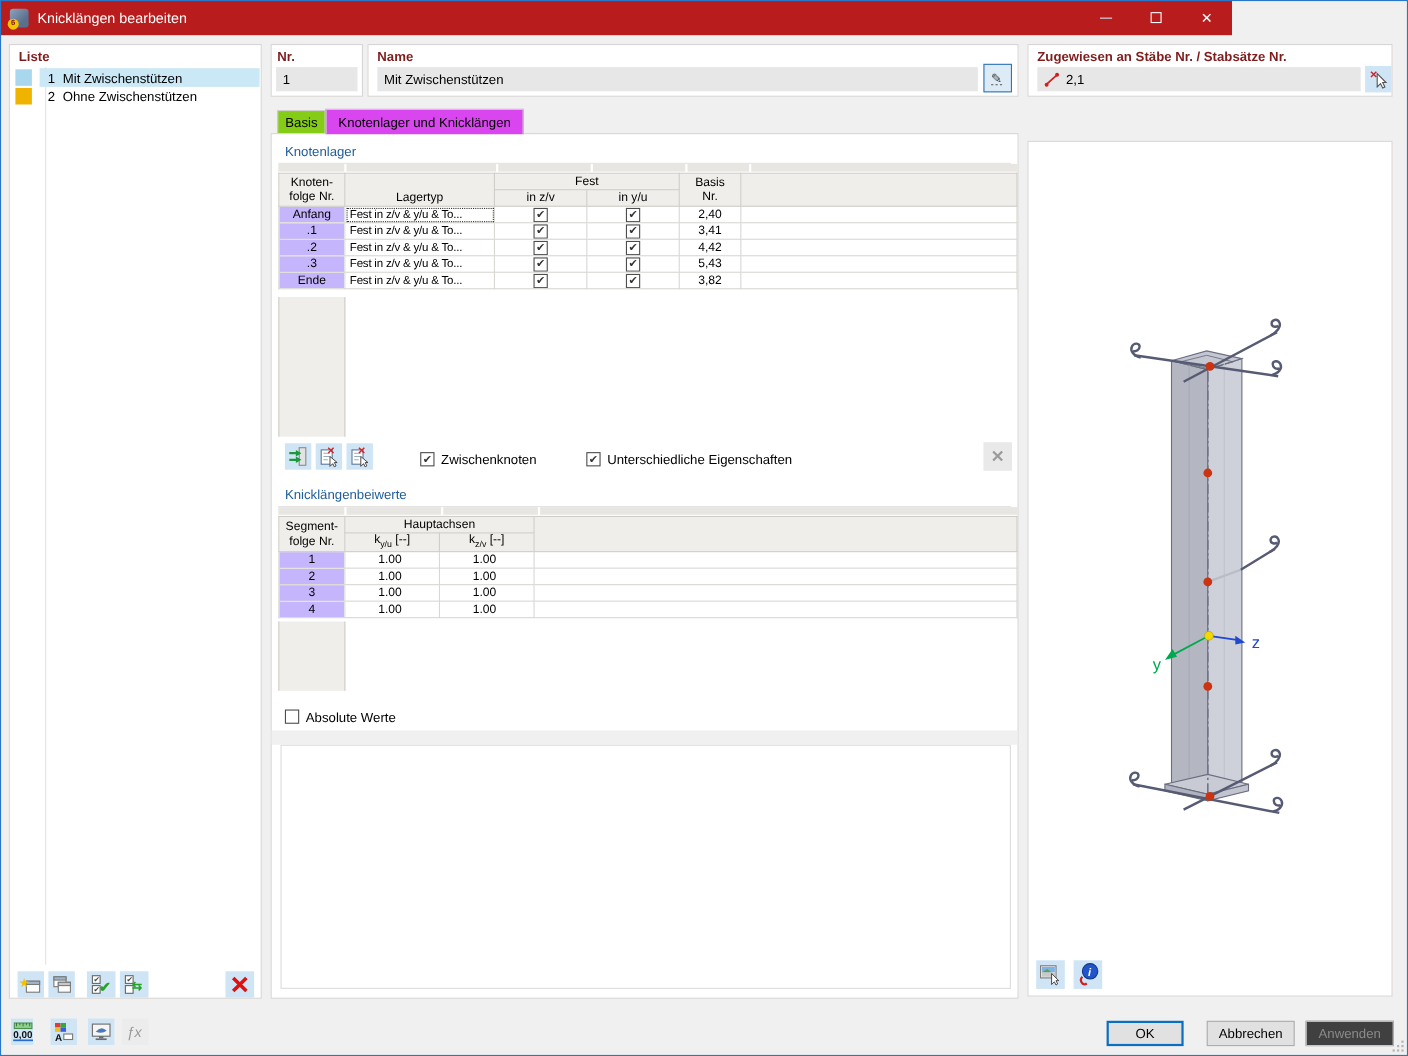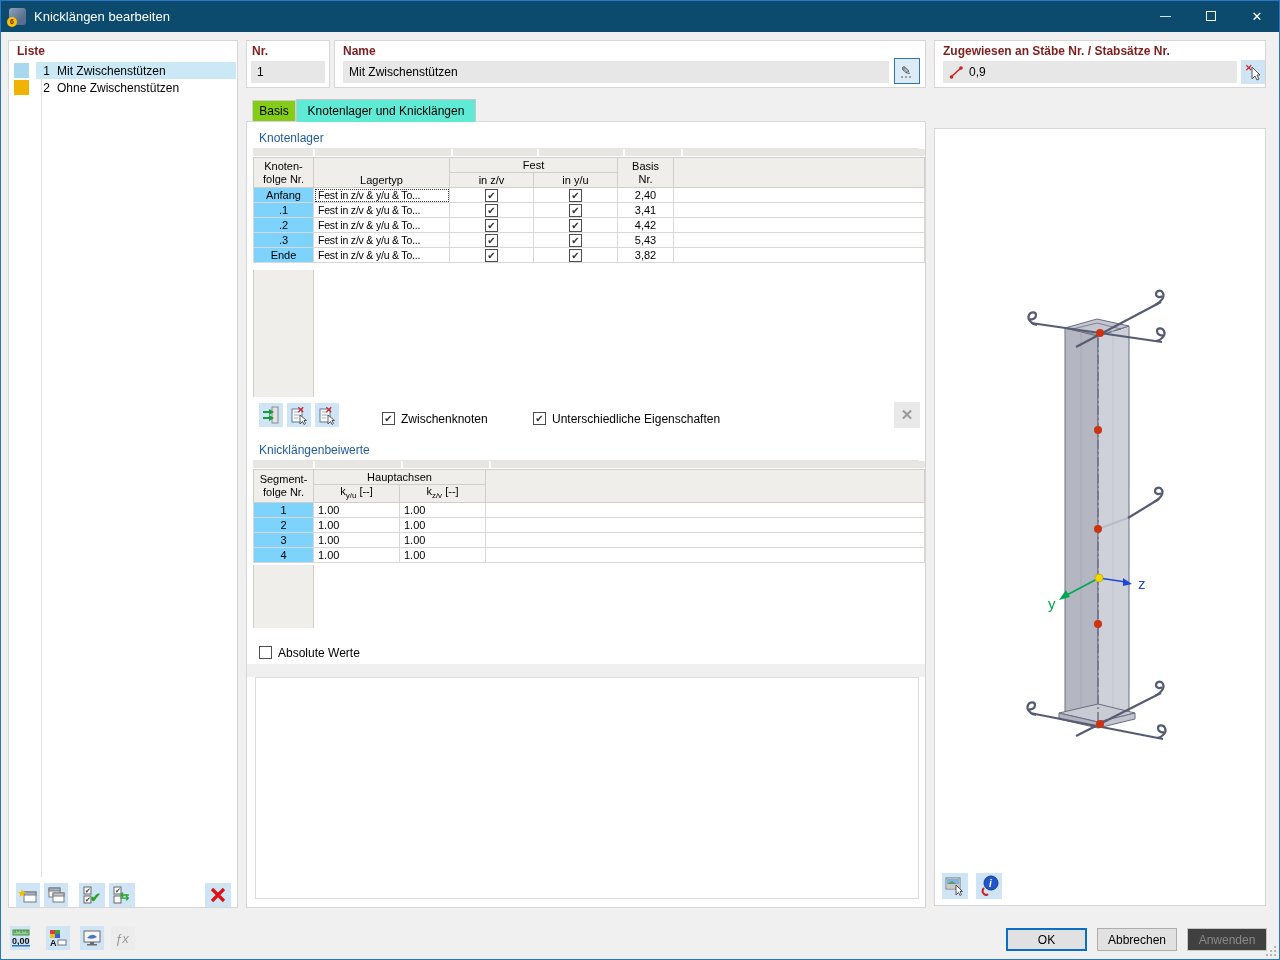--- a/index.html
+++ b/index.html
@@ -1,21 +1,21 @@
 <!DOCTYPE html>
 <html><head>
 <meta charset="utf-8">
 <style>
   *{box-sizing:border-box;margin:0;padding:0}
   html,body{width:1280px;height:960px}
   body{position:relative;background:#f0f0f0;font-family:"Liberation Sans",sans-serif;overflow:hidden}
   .abs{position:absolute}
   .frame{position:absolute;inset:0;border:1px solid #2a77c9;pointer-events:none;z-index:99}
   
-  .titlebar{position:absolute;left:0;top:0;width:1280px;height:32px;background:#0c4a6e;display:flex;align-items:center}
+  .titlebar{position:absolute;left:0;top:0;width:1120px;height:32px;background:#b91c1c;display:flex;align-items:center}
   .title-text{color:#fff;font-size:13px;margin-left:8px}
   .appicon{width:17px;height:17px;margin-left:9px;border-radius:3px;background:linear-gradient(135deg,#8fa3bd 0%,#5a6f8d 70%);position:relative}
   .appicon .badge{position:absolute;left:-2px;bottom:-2px;width:10px;height:10px;border-radius:50%;background:#f4c400;color:#7a1010;font-size:7px;font-weight:bold;display:flex;align-items:center;justify-content:center}
   .winbtn{width:46px;height:32px;display:flex;align-items:center;justify-content:center;color:#fff}
   .winbtns{position:absolute;right:0;top:0;display:flex}
   .minbar{width:11px;height:1px;background:#cfe3f6}
   .maxbox{width:10px;height:10px;border:1px solid #fff}
   .closex{font-size:13px}
   
   .card{position:absolute;background:#fff;border:1px solid #d8d6d4}
@@ -27,32 +27,32 @@
   .list-row{position:absolute;left:1px;height:17px;display:flex;align-items:center;font-size:12px;width:226px}
   .swatch{width:15px;height:15px;margin-left:4px;flex:0 0 15px}
   .list-content{height:17px;flex:1;display:flex;align-items:center;margin-left:7px;padding-left:0}
   .list-content.sel{background:#cbe8f6}
   .lnum{width:14px;text-align:right;font-size:12px}
   .ltxt{margin-left:7px;font-size:12px}
   .vline{position:absolute;width:1px;background:#e3e3e3}
   
   .tab{position:absolute;font-size:12px;display:flex;align-items:center;justify-content:center}
   .tab.inactive{background:#84cc16;border:1px solid #d2d0ce;border-bottom:none;height:21px;top:100px}
-  .tab.active{background:#5eead4;border:1px solid #c9c7c5;border-bottom:none;height:23px;top:99px;z-index:3}
+  .tab.active{background:#d946ef;border:1px solid #c9c7c5;border-bottom:none;height:23px;top:99px;z-index:3}
   
   .stitle{position:absolute;font-size:12px;font-weight:normal;color:#1f5c99}
   .titleline{position:absolute;height:1px;background:#e6e4e2}
   .strip{position:absolute;display:flex;height:7px}
   .strip span{background:#e8e6e2;margin-right:2px;height:7px}
   table.t{border-collapse:collapse;table-layout:fixed;font-size:11px;position:absolute}
   .t th{background:#f0eeea;font-weight:normal;border:1px solid #d0cec9;padding:0 3px;height:15px;line-height:13px;color:#000}
   .t td{border:1px solid #dad8d4;background:#fff;height:15px;padding:0 4px;white-space:nowrap;overflow:hidden}
-  .t td.rl{background:#7dd3fc;text-align:center;padding:0;font-size:11px}
+  .t td.rl{background:#c4b5fd;text-align:center;padding:0;font-size:11px}
   .t td.ctr{text-align:center}
-  .t td.rt{text-align:left;padding-right:8px}
+  .t td.rt{text-align:center;padding-right:8px}
   .t td.lg{font-size:10.5px;letter-spacing:-0.2px}
   .focus-cell{outline:1px dotted #333;outline-offset:-2px}
   .cb{width:13px;height:13px;border:1px solid #4d4d4d;background:#fff;display:inline-flex;align-items:center;justify-content:center;font-size:10px;color:#333;vertical-align:middle}
   .cb.checked::after{content:"✔"}
   .cblabel{font-size:12px;color:#000;margin-left:6px;vertical-align:middle}
   .leftgray{position:absolute;background:#f0eeea;border-right:1px solid #d0cec9;border-left:1px solid #d0cec9}
   
   .btn{position:absolute;height:23px;background:#e1e1e1;border:1px solid #adadad;font-size:12px;display:flex;align-items:center;justify-content:center;color:#000}
   .btn.def{border:2px solid #0a6fc2}
   .btn.dis{background:#404040;border-color:#c6c6c6;color:#8a8a8a}
@@ -191,21 +191,21 @@
 </div>
 
 <div class="card" style="left:934px;top:40px;width:332px;height:48px">
   <div class="lbl" style="position:absolute;left:8px;top:3px">Zugewiesen an Stäbe Nr. / Stabsätze Nr.</div>
   <div class="field" style="left:8px;top:20px;width:294px;height:22px">
     <svg width="15" height="15" style="margin-right:5px">
       <line x1="2" y1="12" x2="12" y2="3" stroke="#cc2222" stroke-width="1.6"></line>
       <circle cx="2.5" cy="12" r="1.8" fill="#cc2222"></circle>
         <circle cx="12" cy="3" r="1.8" fill="#cc2222"></circle>
     </svg>
-    <span>0,9</span>
+    <span>2,1</span>
   </div>
   <div class="ibtn" style="left:306px;top:19px;width:24px;height:24px">
     <svg width="20" height="20">
       <text x="2" y="9" font-size="9" font-weight="bold" fill="#d42222">✕</text>
       <polygon points="9,5 9,17 12,14 14,18 16,17 14,13 17,13" fill="#fff" stroke="#555" stroke-width="1"></polygon>
     </svg>
   </div>
 </div>
 
 <div class="tab inactive" style="left:252px;width:44px">Basis</div>
@@ -456,21 +456,21 @@
   </div>
   <div class="ibtn" style="left:41px;top:744px;width:26px;height:26px">
     <svg width="22" height="22">
       <circle cx="13" cy="8" r="7" fill="#2255cc" stroke="#123a8a"></circle>
       <text x="11" y="12" font-size="10" font-weight="bold" fill="#fff" font-style="italic">i</text>
       <path d="M6,13 q-3,3 0,6 q2,2 4,0" stroke="#cc2222" stroke-width="2" fill="none"></path>
     </svg>
   </div>
 </div>
 
-<div class="btn def" style="left:1006px;top:928px;width:81px">OK</div>
+<div class="btn def" style="left:1006px;top:928px;width:70px">OK</div>
 <div class="btn" style="left:1097px;top:928px;width:80px">Abbrechen</div>
 <div class="btn dis" style="left:1187px;top:928px;width:80px">Anwenden</div>
 <div class="grip">
   <i style="right:0;bottom:0;position:absolute"></i>
   <i style="right:4px;bottom:0;position:absolute"></i>
   <i style="right:0;bottom:4px;position:absolute"></i>
   <i style="right:8px;bottom:0;position:absolute"></i>
   <i style="right:0;bottom:8px;position:absolute"></i>
   <i style="right:4px;bottom:4px;position:absolute"></i>
 </div>

